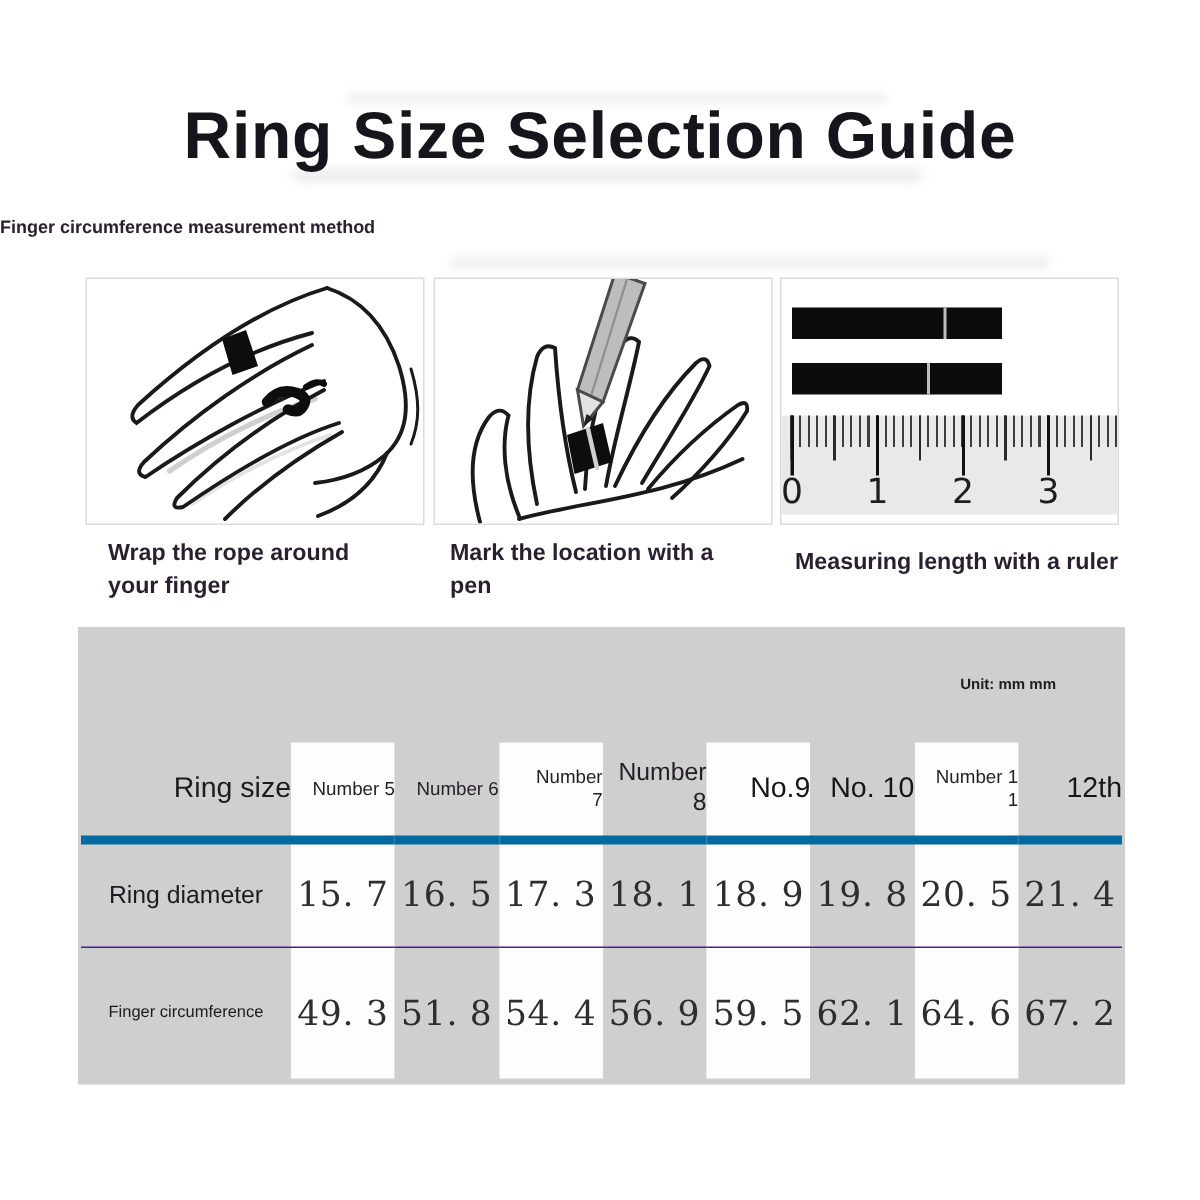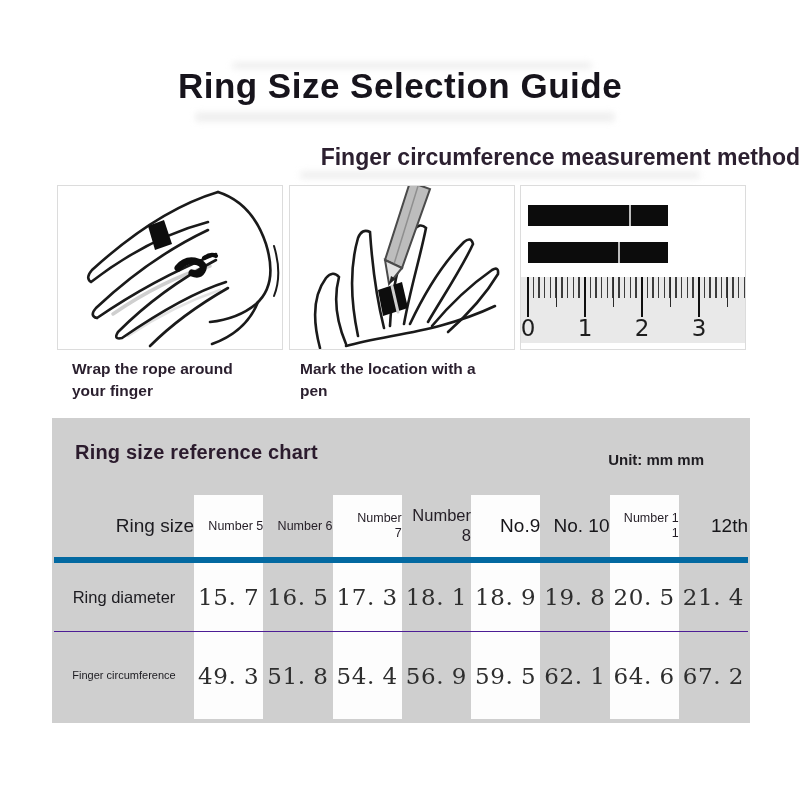--- a/index.html
+++ b/index.html
@@ -4,25 +4,25 @@
 <style>
   html,body{margin:0;padding:0;background:#ffffff;}
   .screen{
     position:relative;width:800px;height:800px;margin:0 auto;
     background:#ffffff;overflow:hidden;
     font-family:"Liberation Sans", sans-serif;color:#1a1a1f;
   }
   
   .main-title{
     position:absolute;top:66px;left:0;width:100%;text-align:center;
-    font-size:35px;font-weight:bold;letter-spacing:.5px;color:#17141c;
+    font-size:44px;font-weight:bold;letter-spacing:.5px;color:#17141c;
   }
   .subtitle{
-    position:absolute;top:144px;left:0;width:100%;text-align:right;
-    font-size:23px;font-weight:bold;color:#2c2030;
+    position:absolute;top:144px;left:0;width:100%;text-align:left;
+    font-size:12px;font-weight:bold;color:#2c2030;
   }
   .ghost{position:absolute;background:#e0e0e0;filter:blur(3px);opacity:.5;border-radius:4px;}
   
   .illus{
     position:absolute;top:185px;width:226px;height:165px;
     background:#fff;border:1px solid #dcdcdc;box-sizing:border-box;overflow:hidden;
   }
   .illus svg{display:block;}
   #box1{left:57px;} #box2{left:289px;} #box3{left:520px;}
   .caption{
@@ -51,21 +51,21 @@
   .panel{
     position:absolute;left:52px;top:418px;width:698px;height:305px;
     background:#cfcfcf;box-sizing:border-box;
   }
   .panel-title{
     position:absolute;left:23px;top:23px;
     font-size:20px;font-weight:bold;color:#2b1b2d;letter-spacing:.2px;
   }
   .panel-unit{
     position:absolute;right:46px;top:33px;
-    font-size:15px;font-weight:bold;color:#1f1d22;
+    font-size:10px;font-weight:bold;color:#1f1d22;
   }
   table.size-table{
     position:absolute;left:2px;top:77px;width:694px;
     border-collapse:collapse;table-layout:fixed;
   }
   .col-label{width:140px;}
   .size-table tr > *:nth-child(even){background:#fdfdfd;}
   .size-table th,.size-table td{
     padding:0;text-align:center;vertical-align:middle;font-weight:normal;
   }
@@ -161,23 +161,23 @@
       </div>
       <span class="rnum" style="left:7px;">0</span>
       <span class="rnum" style="left:64px;">1</span>
       <span class="rnum" style="left:121px;">2</span>
       <span class="rnum" style="left:178px;">3</span>
     </div>
   </div>
 
   <div class="caption" id="cap1">Wrap the rope around your finger</div>
   <div class="caption" id="cap2">Mark the location with a pen</div>
+  <div class="caption" id="cap3">Measuring length with a ruler</div>
 
   <div class="panel">
-    <div class="panel-title">Ring size reference chart</div>
     <div class="panel-unit">Unit: mm mm</div>
 
     <table class="size-table">
       <colgroup>
         <col class="col-label">
           <col>
           <col>
           <col>
           <col>
           <col>

